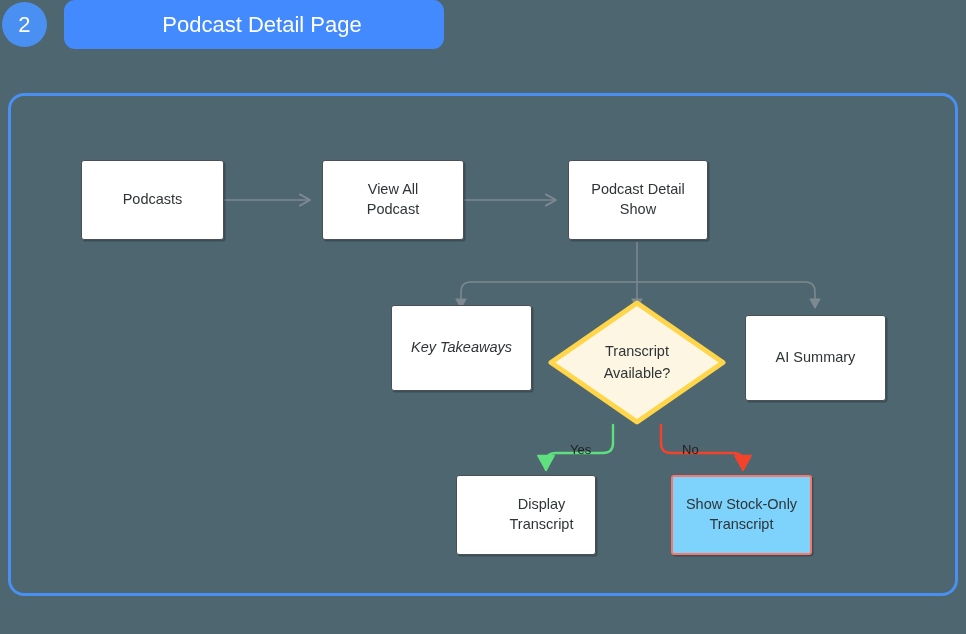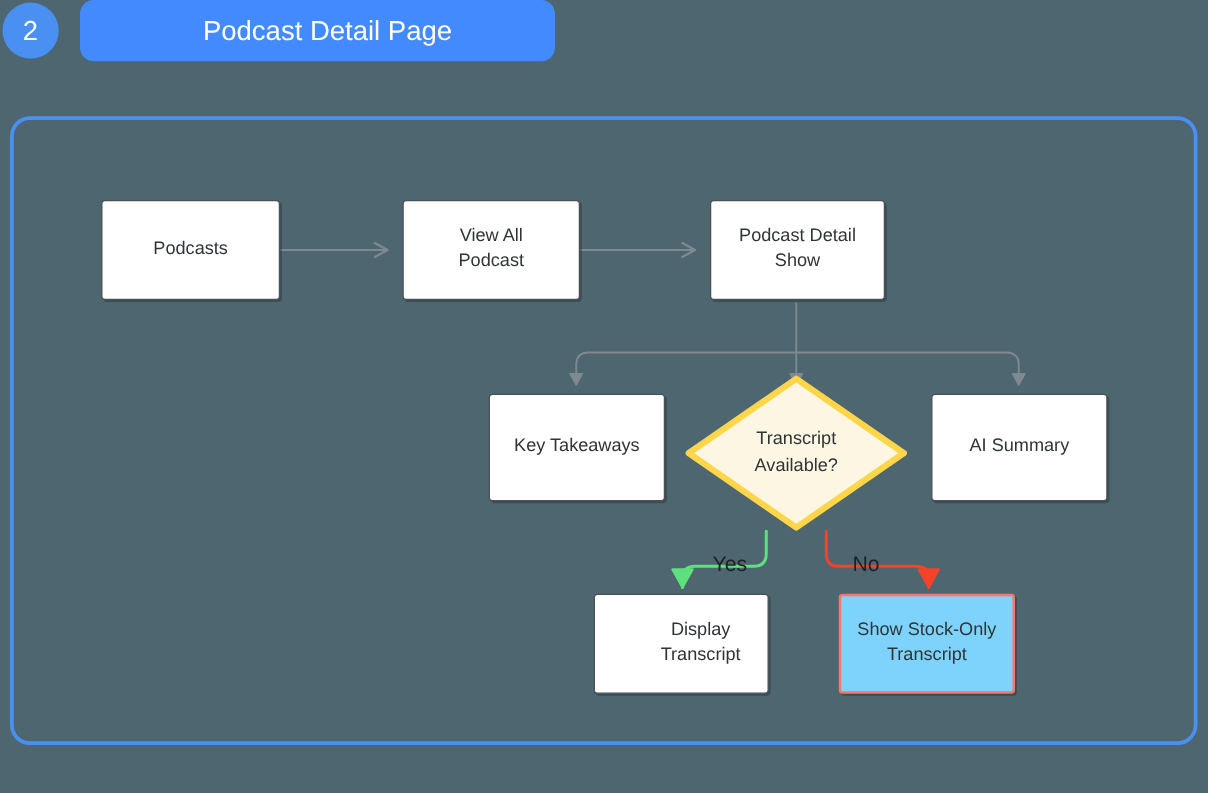--- a/index.html
+++ b/index.html
@@ -110,21 +110,21 @@
     justify-content: center;
     text-align: center;
     font-size: 14.5px;
     line-height: 1.5;
     color: #2f3437;
   }
 
   
   .edge-label {
     position: absolute;
-    font-size: 17px;
+    font-size: 13px;
     color: #1d2123;
     background: transparent;
     white-space: nowrap;
   }
 </style>
 </head>
 <body>
 
 <div id="header-bar">
   <div id="step-badge">2</div>
@@ -177,41 +177,41 @@
   </span>
 </div>
 
 <div class="node node-rect" style="left:568px; top:160px; width:140px; height:80px;">
   <span>
     <span>Podcast Detail</span><br>
     <span>Show</span>
   </span>
 </div>
 
-<div class="node node-rect" style="left:391px; top:315px; width:141px; height:86px;">
+<div class="node node-rect" style="left:391px; top:305px; width:141px; height:86px;font-style:italic;">
   <span>Key Takeaways</span>
 </div>
 
 <div class="node node-rect" style="left:745px; top:315px; width:141px; height:86px;">
   <span>AI Summary</span>
 </div>
 
 <div id="node-decision">
   <svg class="diamond-shape" viewBox="0 0 178 125" preserveAspectRatio="none">
     <polygon points="89,3 175,62.5 89,122 3,62.5" fill="#fdf6e3" stroke="#ffd54a" stroke-width="5" stroke-linejoin="round"></polygon>
   </svg>
   <div class="diamond-label">
     <div>
       <span>Transcript</span><br>
       <span>Available?</span>
     </div>
   </div>
 </div>
 
-<div class="node node-rect" style="left:475px; top:475px; width:140px; height:80px;padding-left:31px;">
+<div class="node node-rect" style="left:456px; top:475px; width:140px; height:80px;padding-left:31px;">
   <span>
     <span>Display</span><br>
     <span>Transcript</span>
   </span>
 </div>
 
 <div class="node node-rect danger" style="left:671px; top:475px; width:141px; height:80px;">
   <span>
     <span>Show Stock-Only</span><br>
     <span>Transcript</span>

